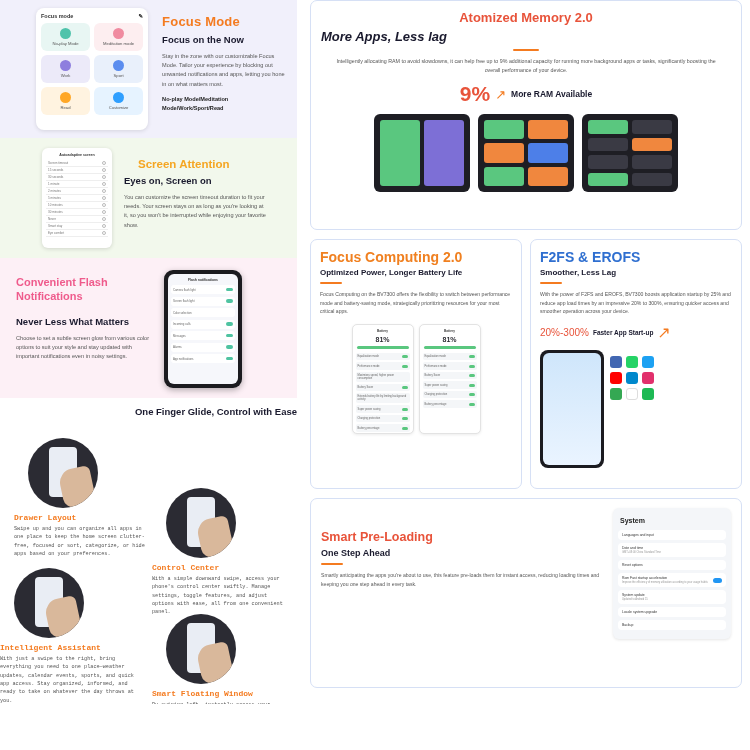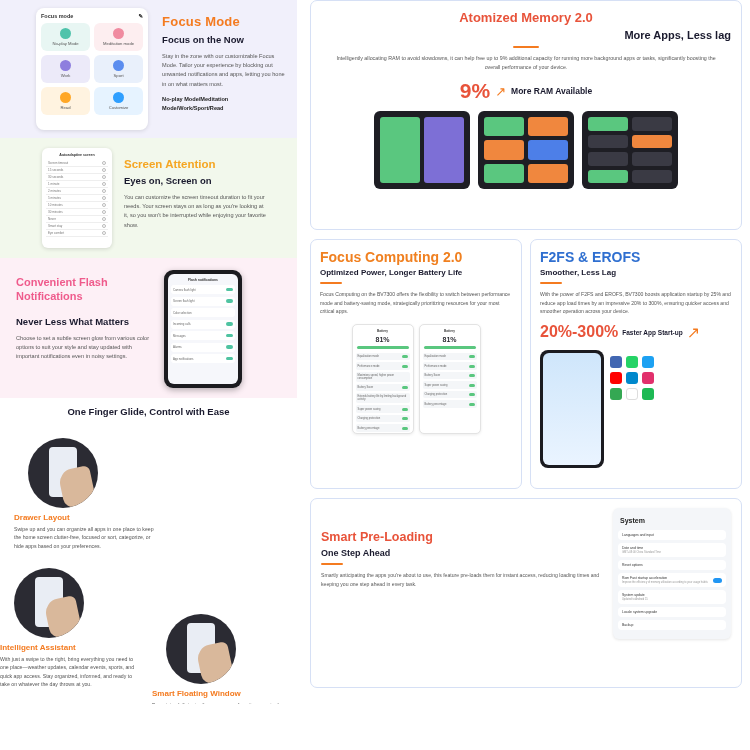--- a/index.html
+++ b/index.html
@@ -40,21 +40,21 @@
   .body-txt { font-size: 5.6px; color: #555; line-height: 1.65; margin-top: 7px; }
   .body-bold { font-size: 5.6px; color: #222; font-weight: bold; line-height: 1.6; margin-top: 6px;}
 
   
   .p-screen { height: 120px; background: #f2f8ec; display: flex; }
   .sa-phone { width: 70px; height: 100px; margin: 10px 0 0 42px; background: #fff; border-radius: 6px; box-shadow: 0 1px 4px rgba(0,0,0,0.14); padding: 5px 4px;}
   .sa-title { font-size: 3.6px; text-align: center; color: #333; margin-bottom: 3px; font-weight: bold;}
   .sa-row { height: 7px; border-bottom: 0.5px solid #eee; display: flex; align-items: center; justify-content: space-between; padding: 0 2px; font-size: 3px; color: #777;}
   .sa-row i { display:block; width: 4px; height: 4px; border-radius: 50%; border: 0.5px solid #bbb; }
   .stext { padding: 20px 10px 0 12px; width: 165px; }
-  .h-yellow { color: #f5a623; font-size: 11.5px; font-weight: bold; }
+  .h-yellow { color: #f5a623; font-size: 11.5px; font-weight: bold; margin-left: 14px; }
 
   
   .p-flash { height: 140px; background: #fdf0f6; display: flex; }
   .ntext { padding: 18px 4px 0 16px; width: 160px; }
   .h-pink { color: #ef5b8c; font-size: 11px; font-weight: bold; line-height: 1.25; }
   .flash-phone {
     width: 78px; height: 118px; margin: 12px 0 0 4px; background: #1b1b1f; border-radius: 9px;
     padding: 4px; box-shadow: 0 2px 6px rgba(0,0,0,0.3);
   }
   .flash-screen { width: 100%; height: 100%; background: #f6f7fb; border-radius: 6px; padding: 4px 3px; }
@@ -62,33 +62,33 @@
   .fp-row { background: #fff; border-radius: 3px; height: 9px; margin-bottom: 2.5px; display: flex; align-items: center; padding: 0 2px; font-size: 2.8px; color: #666; justify-content: space-between;}
   .fp-sw { width: 7px; height: 3.6px; border-radius: 2px; background: #4fc3a1;}
 
   
   .p-swipe-banner { height: 46px; background: #0d0d14; display: flex; align-items: center; justify-content: center; position: relative; }
   .p-swipe-banner:before { content:""; position:absolute; left:0; top:0; bottom:0; width: 8px; background: #f47b20; }
   .swipe-t1 { color: #f47b20; font-size: 12.5px; font-weight: bold; text-align: center; line-height: 1.35;}
   .swipe-t2 { color: #fff; font-size: 12.5px; font-weight: bold; text-align: center; }
 
   .p-gestures { height: 306px; background: #ffffff; position: relative; padding-top: 8px;}
-  .ges-head { text-align: center; font-size: 9.5px; color: #1a1a2e; font-weight: bold; margin-bottom: 8px;}
-  .ges-item { position: absolute; width: 140px; }
+  .ges-head { text-align: right; font-size: 9.5px; color: #1a1a2e; font-weight: bold; margin-bottom: 8px;}
+  .ges-item { position: absolute; width: 140px; font-family: Liberation Mono, monospace; }
   .ges-circle { width: 70px; height: 70px; border-radius: 50%; background: #2b2b33; overflow: hidden; position: relative; }
   .ges-circle .mini { position: absolute; left: 21px; top: 9px; width: 28px; height: 50px; background: #e9edf4; border-radius: 4px;}
   .ges-circle .hand { position: absolute; right: 5px; bottom: 2px; width: 32px; height: 38px; background: #d9b89b; border-radius: 14px 6px 10px 10px; transform: rotate(-12deg); }
   .ges-title { font-size: 8px; font-weight: bold; color: #f47b20; margin: 5px 0 3px 0; }
   .ges-body { font-size: 5.2px; color: #555; line-height: 1.6; }
 
   
   .r-title { text-align: center; color: #e8533a; font-size: 14.5px; font-weight: bold; padding: 8px 0 8px 0; }
   .card { border: 1px solid #d6e0f5; border-radius: 7px; background: #fff; margin: 0 8px 9px 8px; padding: 9px 10px; }
   .card-h1 { text-align: center; color: #e8533a; font-size: 13px; font-weight: bold; }
-  .card-h2 { text-align: right; color: #1a1a2e; font-size: 11px; font-weight: bold; margin-top: 4px; }
+  .card-h2 { text-align: left; color: #1a1a2e; font-size: 13px; font-weight: bold; margin-top: 4px; font-style: italic; }
   .rule { width: 26px; height: 2px; background: #f47b20; margin: 5px auto 6px auto; border-radius: 1px;}
   .card-body { font-size: 5.3px; color: #555; line-height: 1.7; text-align: center; padding: 0 14px;}
   .big-pct { display:flex; align-items: center; justify-content: center; gap: 5px; margin: 7px 0 8px 0;}
   .big-pct .num { color: #e8533a; font-size: 21px; font-weight: bold; }
   .big-pct .arrow { color: #f47b20; font-size: 13px; }
   .big-pct .lbl { font-size: 8.5px; color: #1a1a2e; font-weight: bold; }
   .phones-row { display: flex; gap: 8px; justify-content: center; }
   .pbox { width: 96px; height: 78px; background: #1e1e24; border-radius: 6px; padding: 6px; display: flex; gap: 4px; }
   .pcol { display: flex; flex-direction: column; gap: 4px; flex: 1;}
   .blk { border-radius: 3px; flex: 1; }
@@ -96,21 +96,21 @@
   .blue { background: #4d7fe8; } .grey { background: #3a3a44; }
 
   .two-col { display: flex; gap: 8px; margin: 0 8px 9px 8px; }
   .col-card { flex: 1; border: 1px solid #d6e0f5; border-radius: 7px; background: #fff; padding: 9px 9px; }
   .col-h1 { color: #f08020; font-size: 14px; font-weight: bold; }
   .col-h1.blue-h { color: #2f6fd0; }
   .col-h2 { color: #1a1a2e; font-size: 8px; font-weight: bold; margin-top: 3px; }
   .col-rule { width: 22px; height: 2px; background: #f47b20; margin: 5px 0 6px 0; border-radius: 1px;}
   .col-body { font-size: 5.1px; color: #555; line-height: 1.7; }
   .speed-line { margin-top: 7px; display: flex; align-items: center; gap: 4px;}
-  .speed-line .s1 { color: #e8533a; font-size: 16px; font-weight: bold; }
+  .speed-line .s1 { color: #e8533a; font-size: 10px; font-weight: normal; }
   .speed-line .s2 { font-size: 6.5px; color: #1a1a2e; font-weight: bold; }
 
   .bat-row { display: flex; gap: 5px; justify-content: center; margin-top: 8px;}
   .bat { width: 62px; height: 110px; background: #fff; border: 1px solid #e3e3e3; border-radius: 5px; padding: 4px 3px; box-shadow: 0 1px 3px rgba(0,0,0,.08);}
   .bat .bt { font-size: 3.2px; text-align: center; color: #444; font-weight:bold; margin-bottom: 3px;}
   .bat .pctline { font-size: 7px; font-weight: bold; color: #2d2d33; text-align: center;}
   .bat .bar { height: 3px; background: #5ac77f; border-radius: 2px; margin: 3px 1px 4px 1px;}
   .bat .li { height: 7.5px; border-radius: 2px; background: #f4f6f8; margin-bottom: 2px; display:flex; align-items:center; padding: 0 2px; font-size: 2.6px; color: #666; justify-content: space-between;}
   .bat .li em { font-style: normal; width: 6px; height: 3px; background:#5ac77f; border-radius:2px;}
   .dev-phone { width: 64px; height: 118px; background: #1b1b20; border-radius: 8px; padding: 3px; }
@@ -278,20 +278,28 @@
 
       <div class="ges-item" style="left:14px; top:40px;">
         <div class="ges-circle" style="margin-left:14px">
           <div class="mini"></div>
             <div class="hand"></div>
         </div>
         <div class="ges-title">Drawer Layout</div>
         <div class="ges-body">Swipe up and you can organize all apps in one place to keep the home screen clutter-free, focused or sort, categorize, or hide apps based on your preferences.</div>
       </div>
 
+      <div class="ges-item" style="left:152px; top:90px;">
+        <div class="ges-circle" style="margin-left:14px">
+          <div class="mini"></div>
+            <div class="hand"></div>
+        </div>
+        <div class="ges-title">Control Center</div>
+        <div class="ges-body">With a simple downward swipe, access your phone's control center swiftly. Manage settings, toggle features, and adjust options with ease, all from one convenient panel.</div>
+      </div>
 
       <div class="ges-item" style="left:0; top:170px;">
         <div class="ges-circle" style="margin-left:14px">
           <div class="mini"></div>
             <div class="hand"></div>
         </div>
         <div class="ges-title">Intelligent Assistant</div>
         <div class="ges-body">With just a swipe to the right, bring everything you need to one place—weather updates, calendar events, sports, and quick app access. Stay organized, informed, and ready to take on whatever the day throws at you.</div>
       </div>
 

